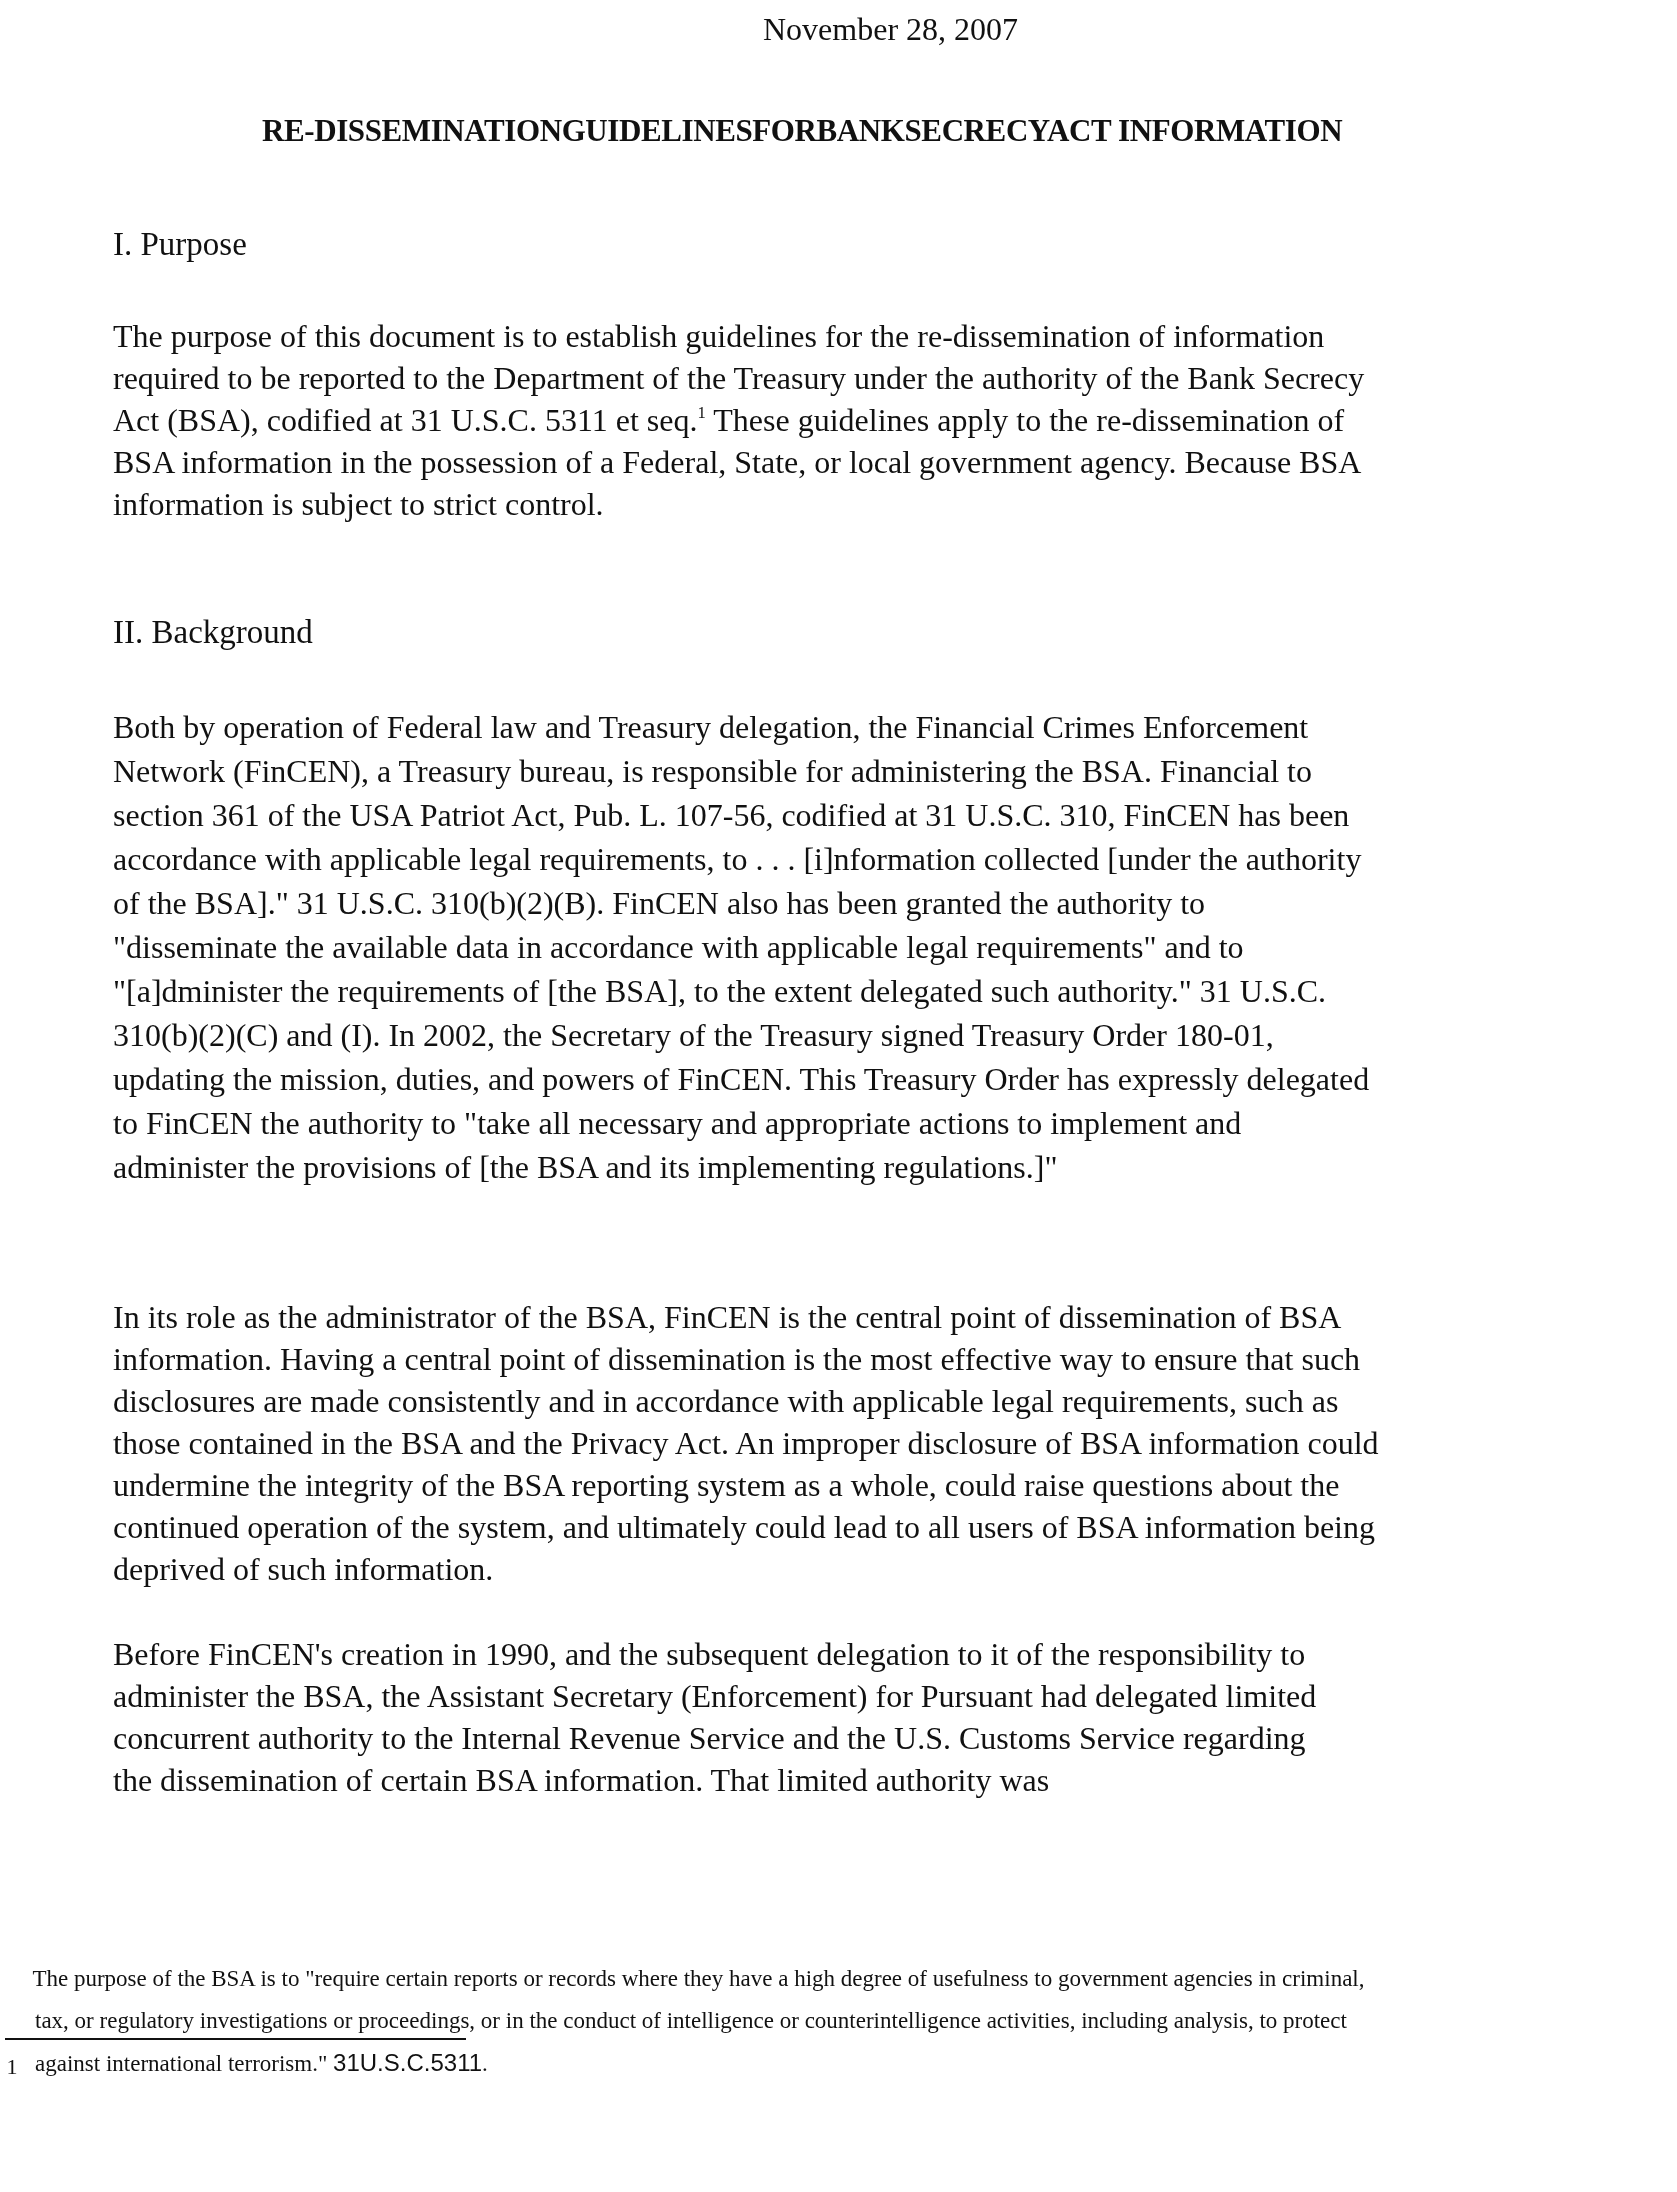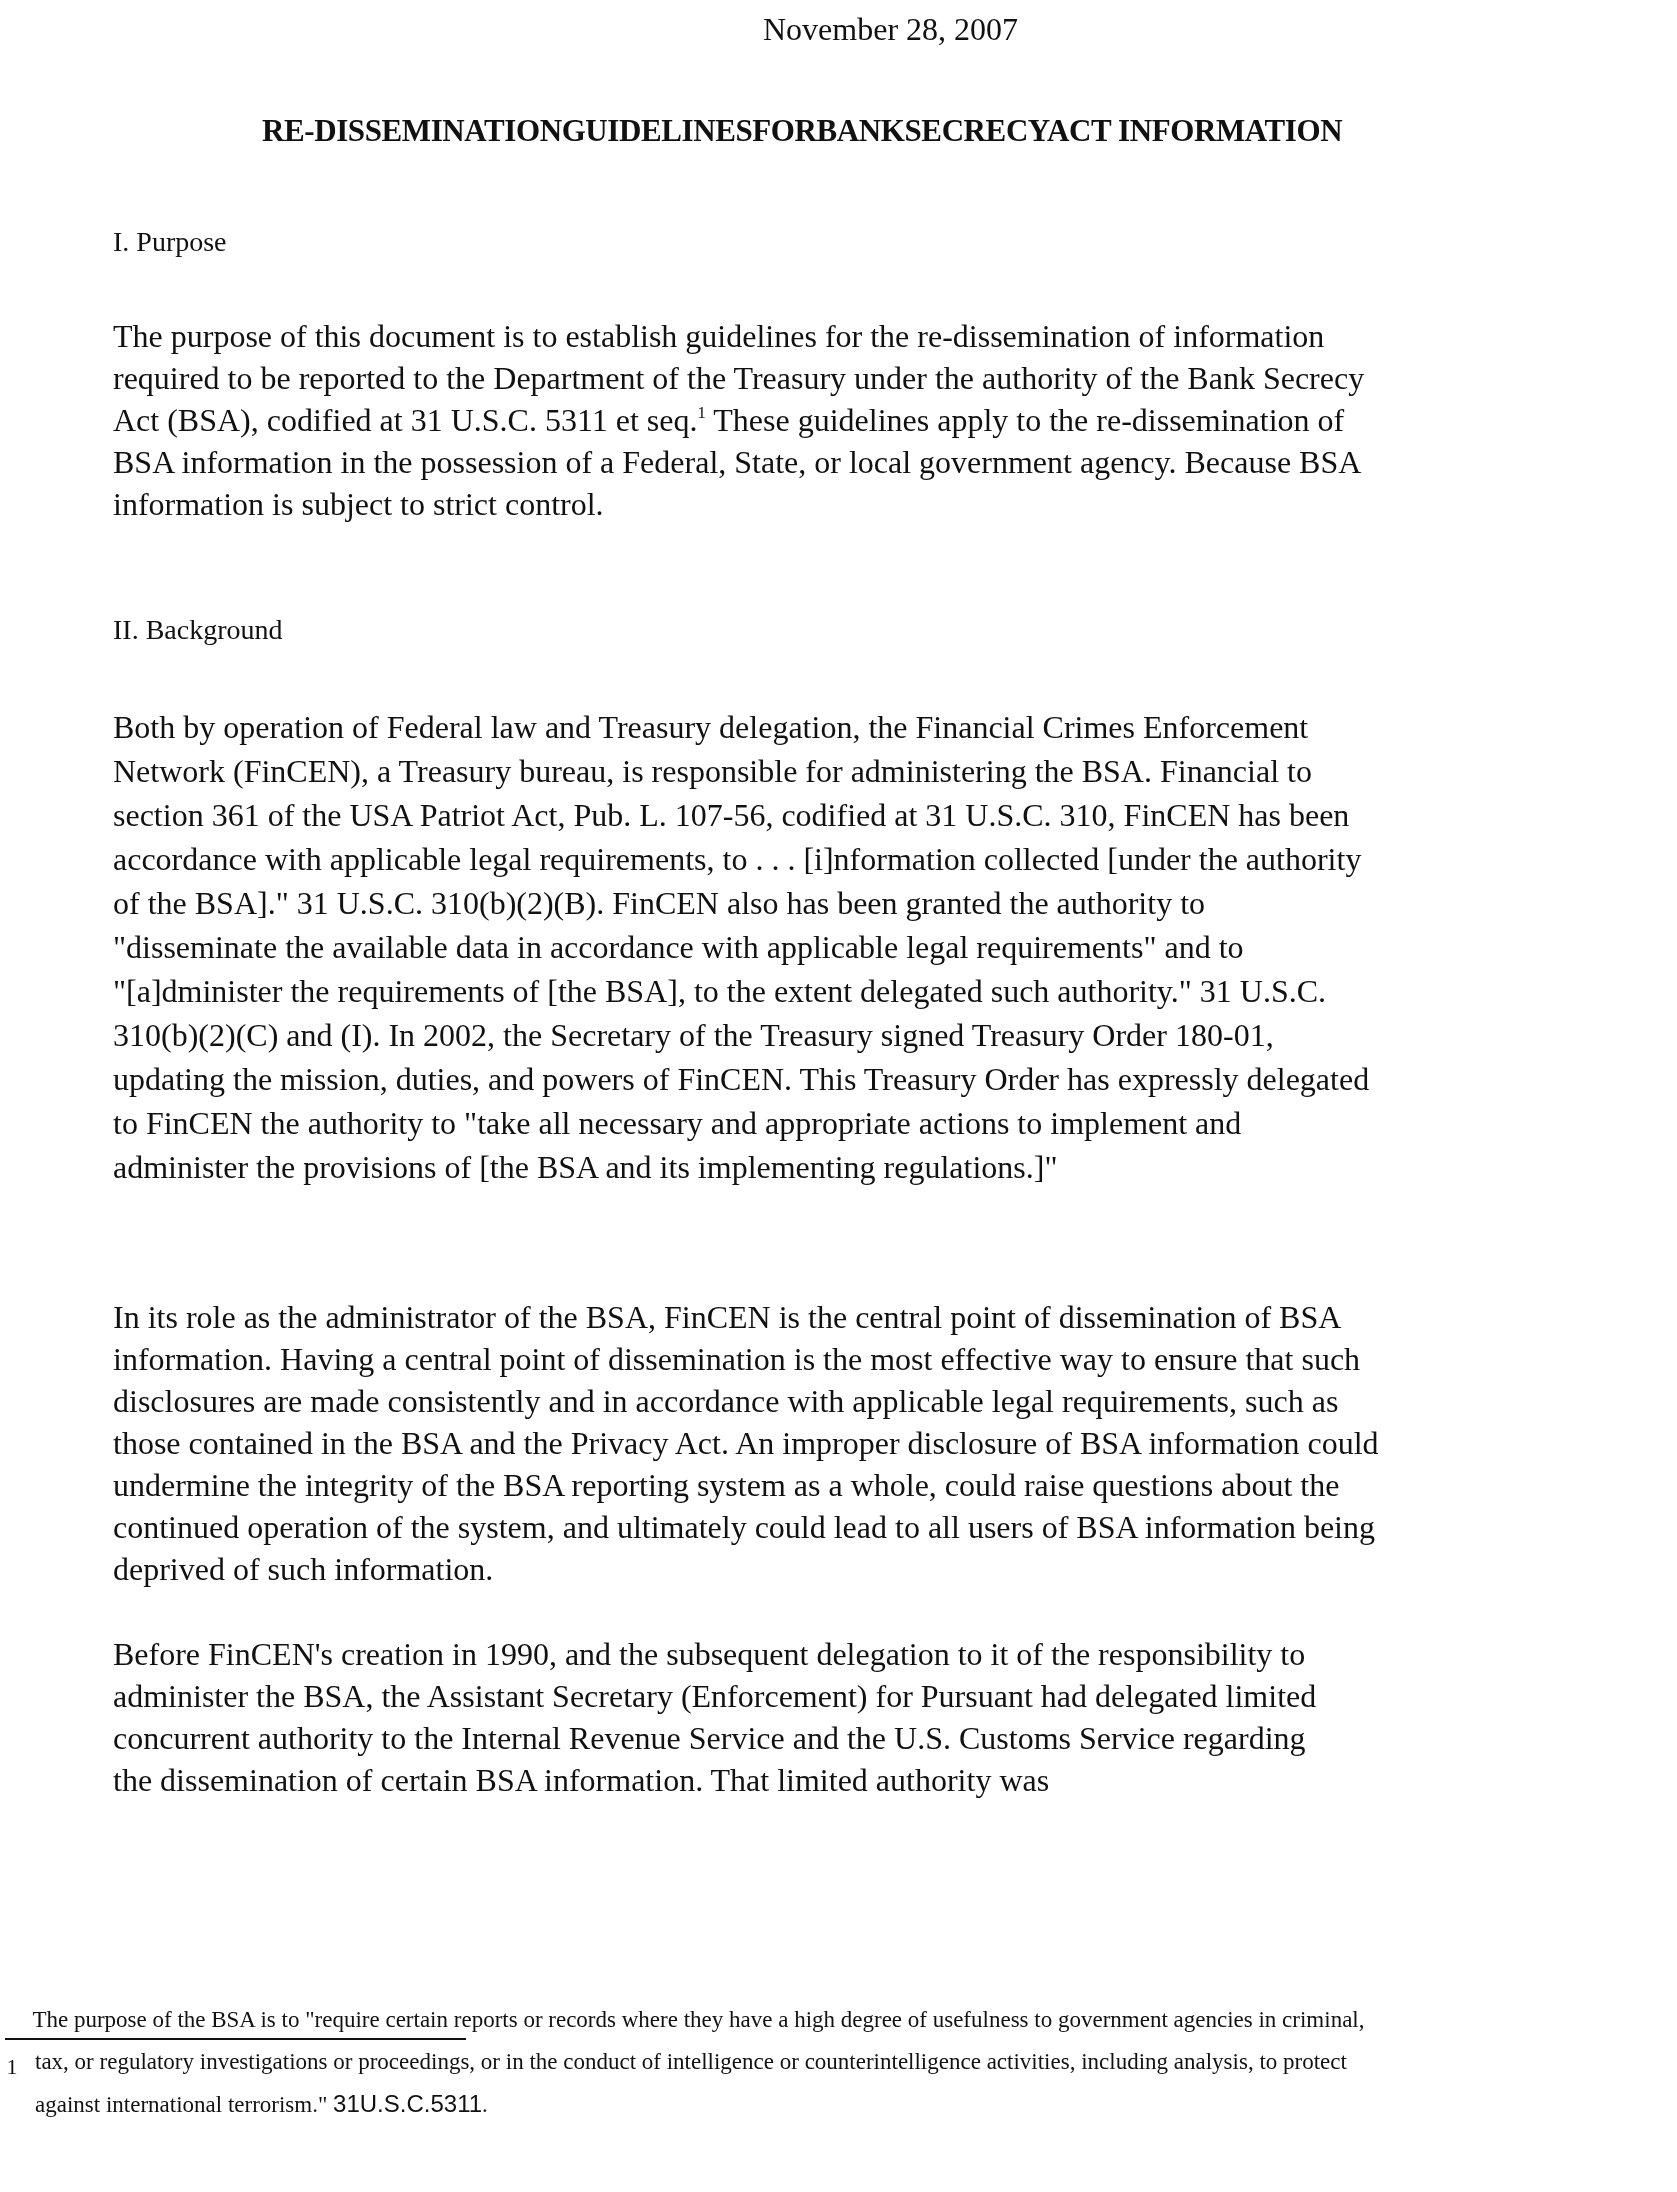--- a/index.html
+++ b/index.html
@@ -1,28 +1,28 @@
 <!DOCTYPE html>
 <html style="font-size:15px"><head>
 <meta charset="utf-8">
 <style>
   html, body { margin: 0; padding: 0; background: #ffffff; }
   body { width: 1677px; height: 2193px; position: relative; overflow: hidden;
          font-family: "Liberation Serif", "DejaVu Serif", serif; color: #111; }
   .abs { position: absolute; white-space: nowrap; }
   .date { top: 11px; left: 0; width: 1781px; text-align: center; font-size: 32px; }
   .title { top: 97px; left: 262px; font-size: 31px; font-weight: bold; letter-spacing: -0.4px; margin-top: 16px; }
-  .heading { font-size: 28px; }
+  .heading { font-size: 33px; }
   .para { position: absolute; left: 113px; font-size: 32px; line-height: 42px; }
   .para .line { display: block; white-space: nowrap; }
   .bg .line { line-height: 44px; }
   sup.fnref { font-size: 16.7px; vertical-align: 13px; line-height: 0; }
   .rule { position: absolute; top: 2038px; left: 4.6px; width: 461px; height: 1.9px; background: #111; }
   .fnmark { position: absolute; top: 2054px; left: 6.5px; font-size: 22px; }
-  .footnote { position: absolute; left: 12px; top: 1999px; font-size: 23px; line-height: 42px; }
+  .footnote { position: absolute; left: 12px; top: 1958px; font-size: 23px; line-height: 42px; }
   .footnote .line { display: block; white-space: nowrap; }
   .footnote .l2, .footnote .l3 { padding-left: 1.9px; }
   .footnote .cite { font-family: "Liberation Sans", "DejaVu Sans", sans-serif; font-size: 24px; }
 </style>
 </head>
 <body>
 
 <div>
 
   <div class="abs date">November 28, 2007</div>

